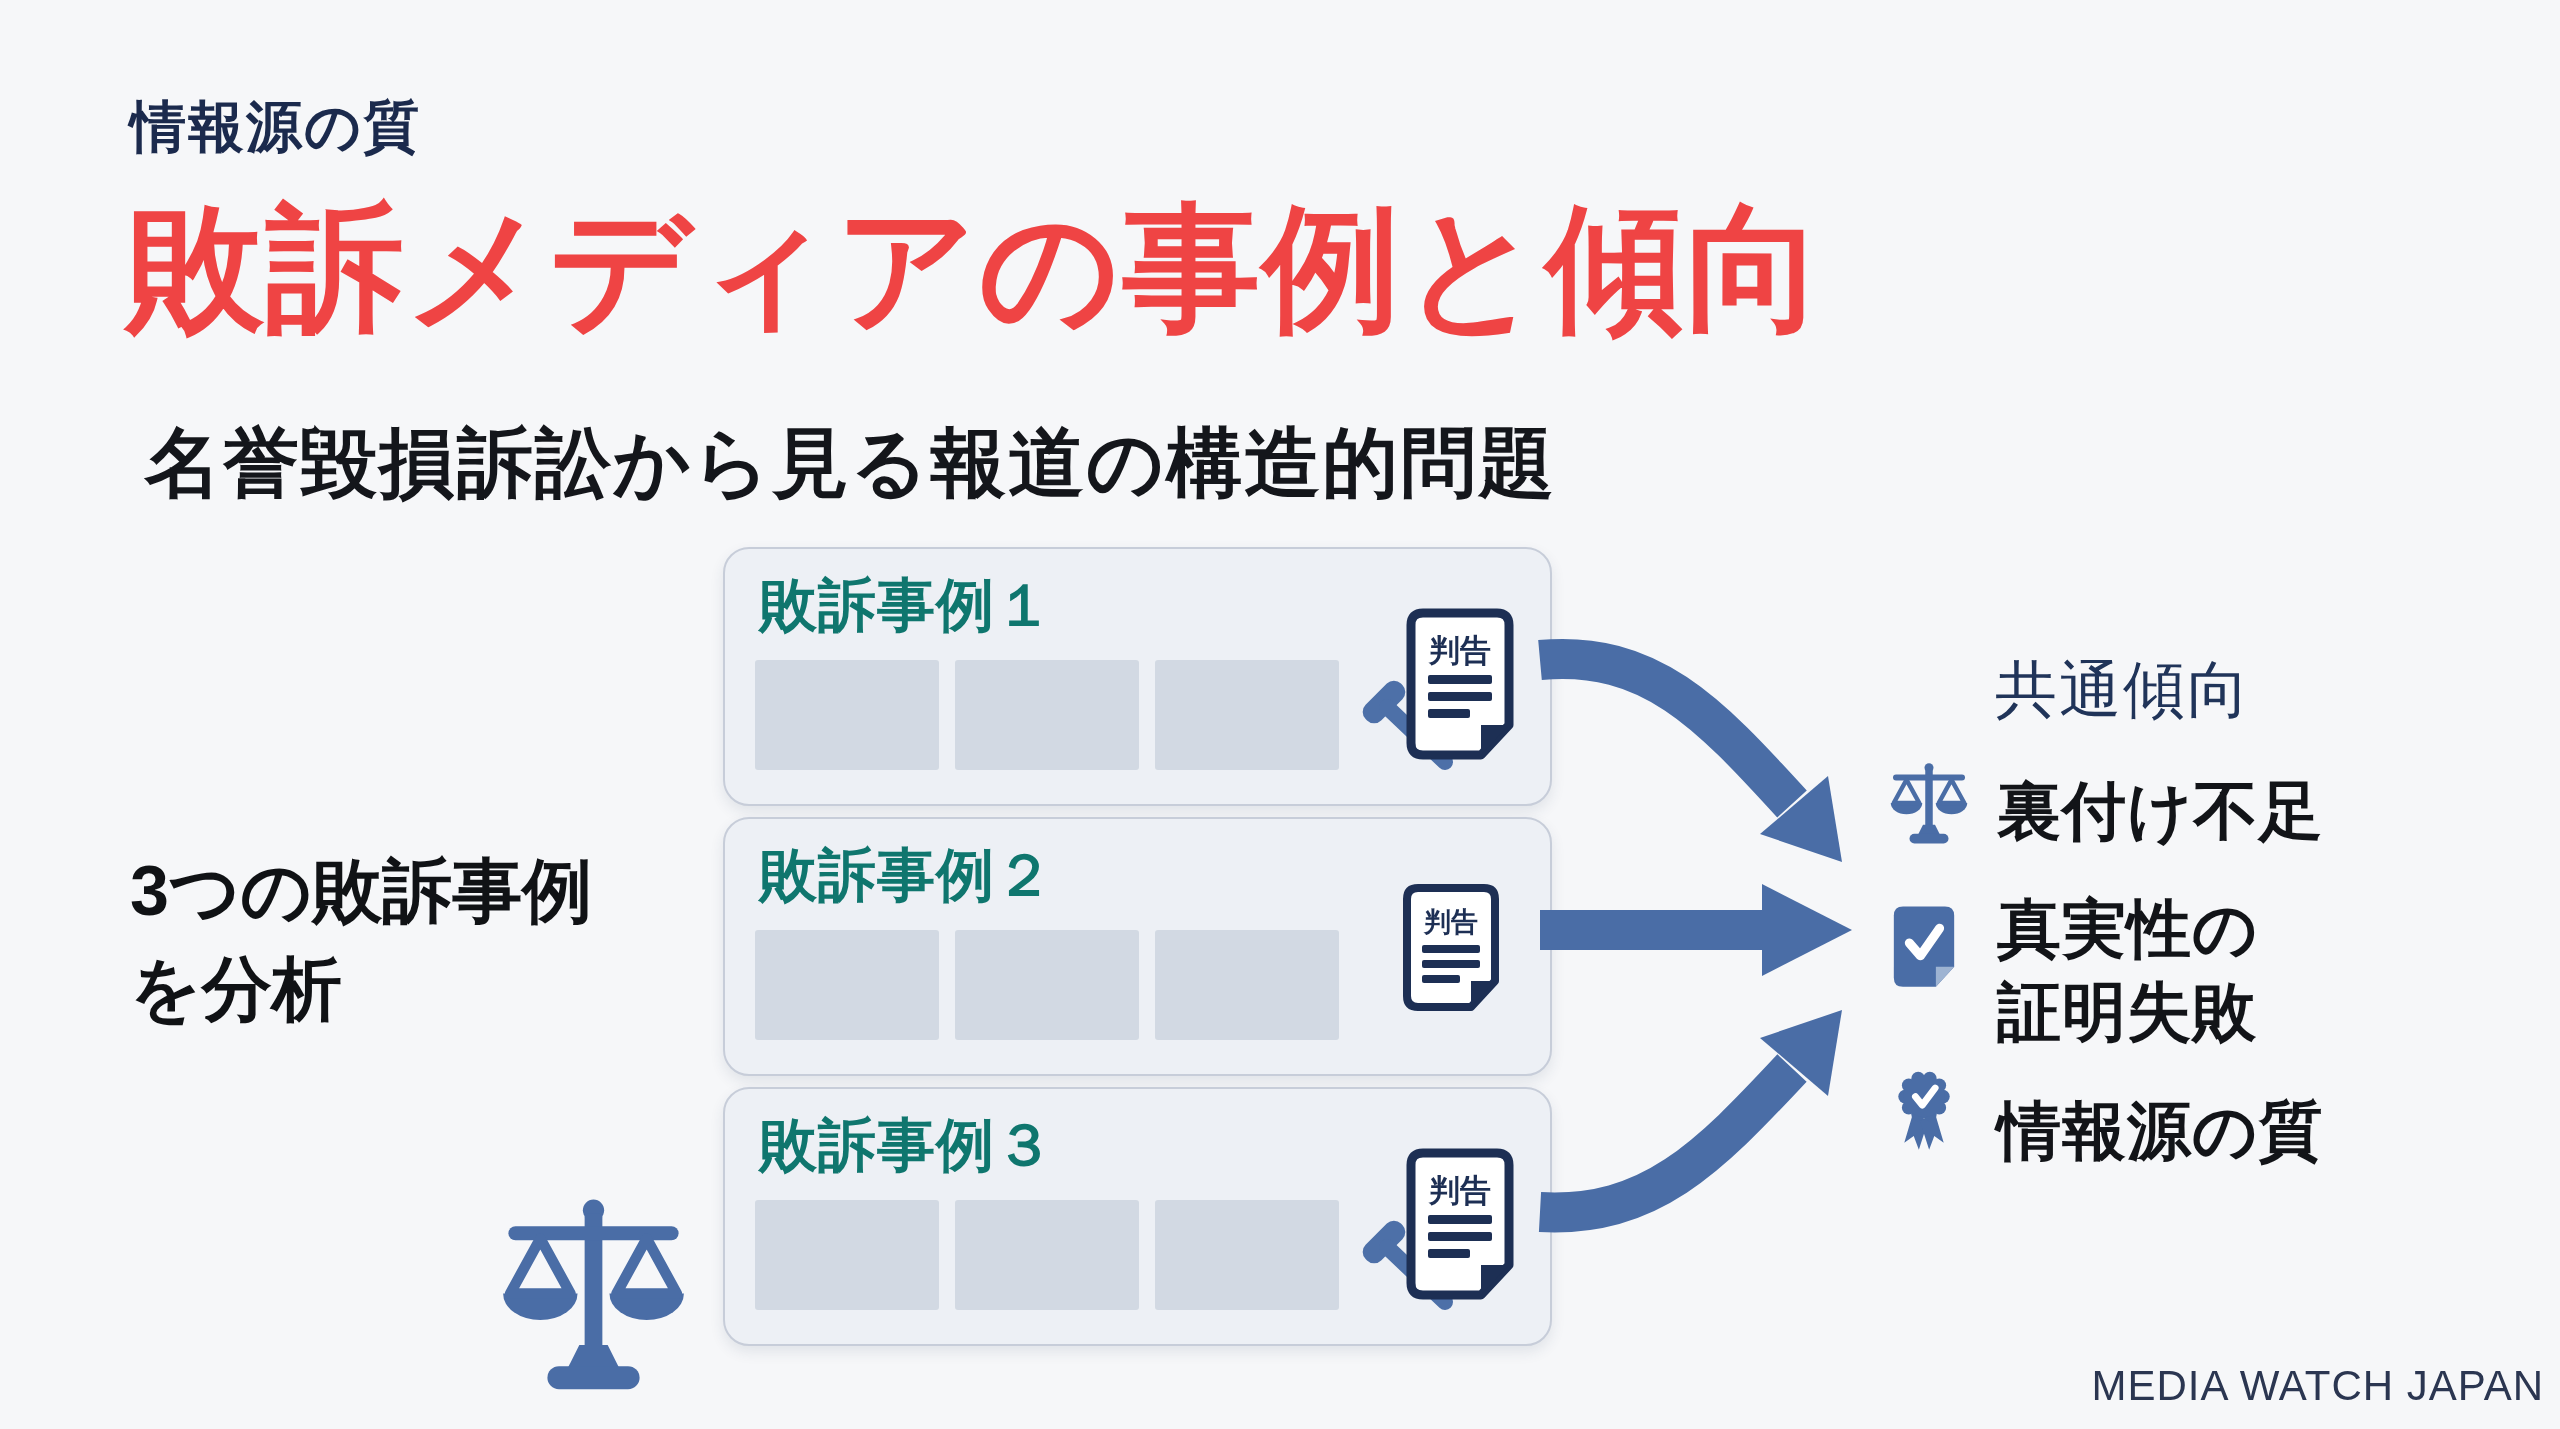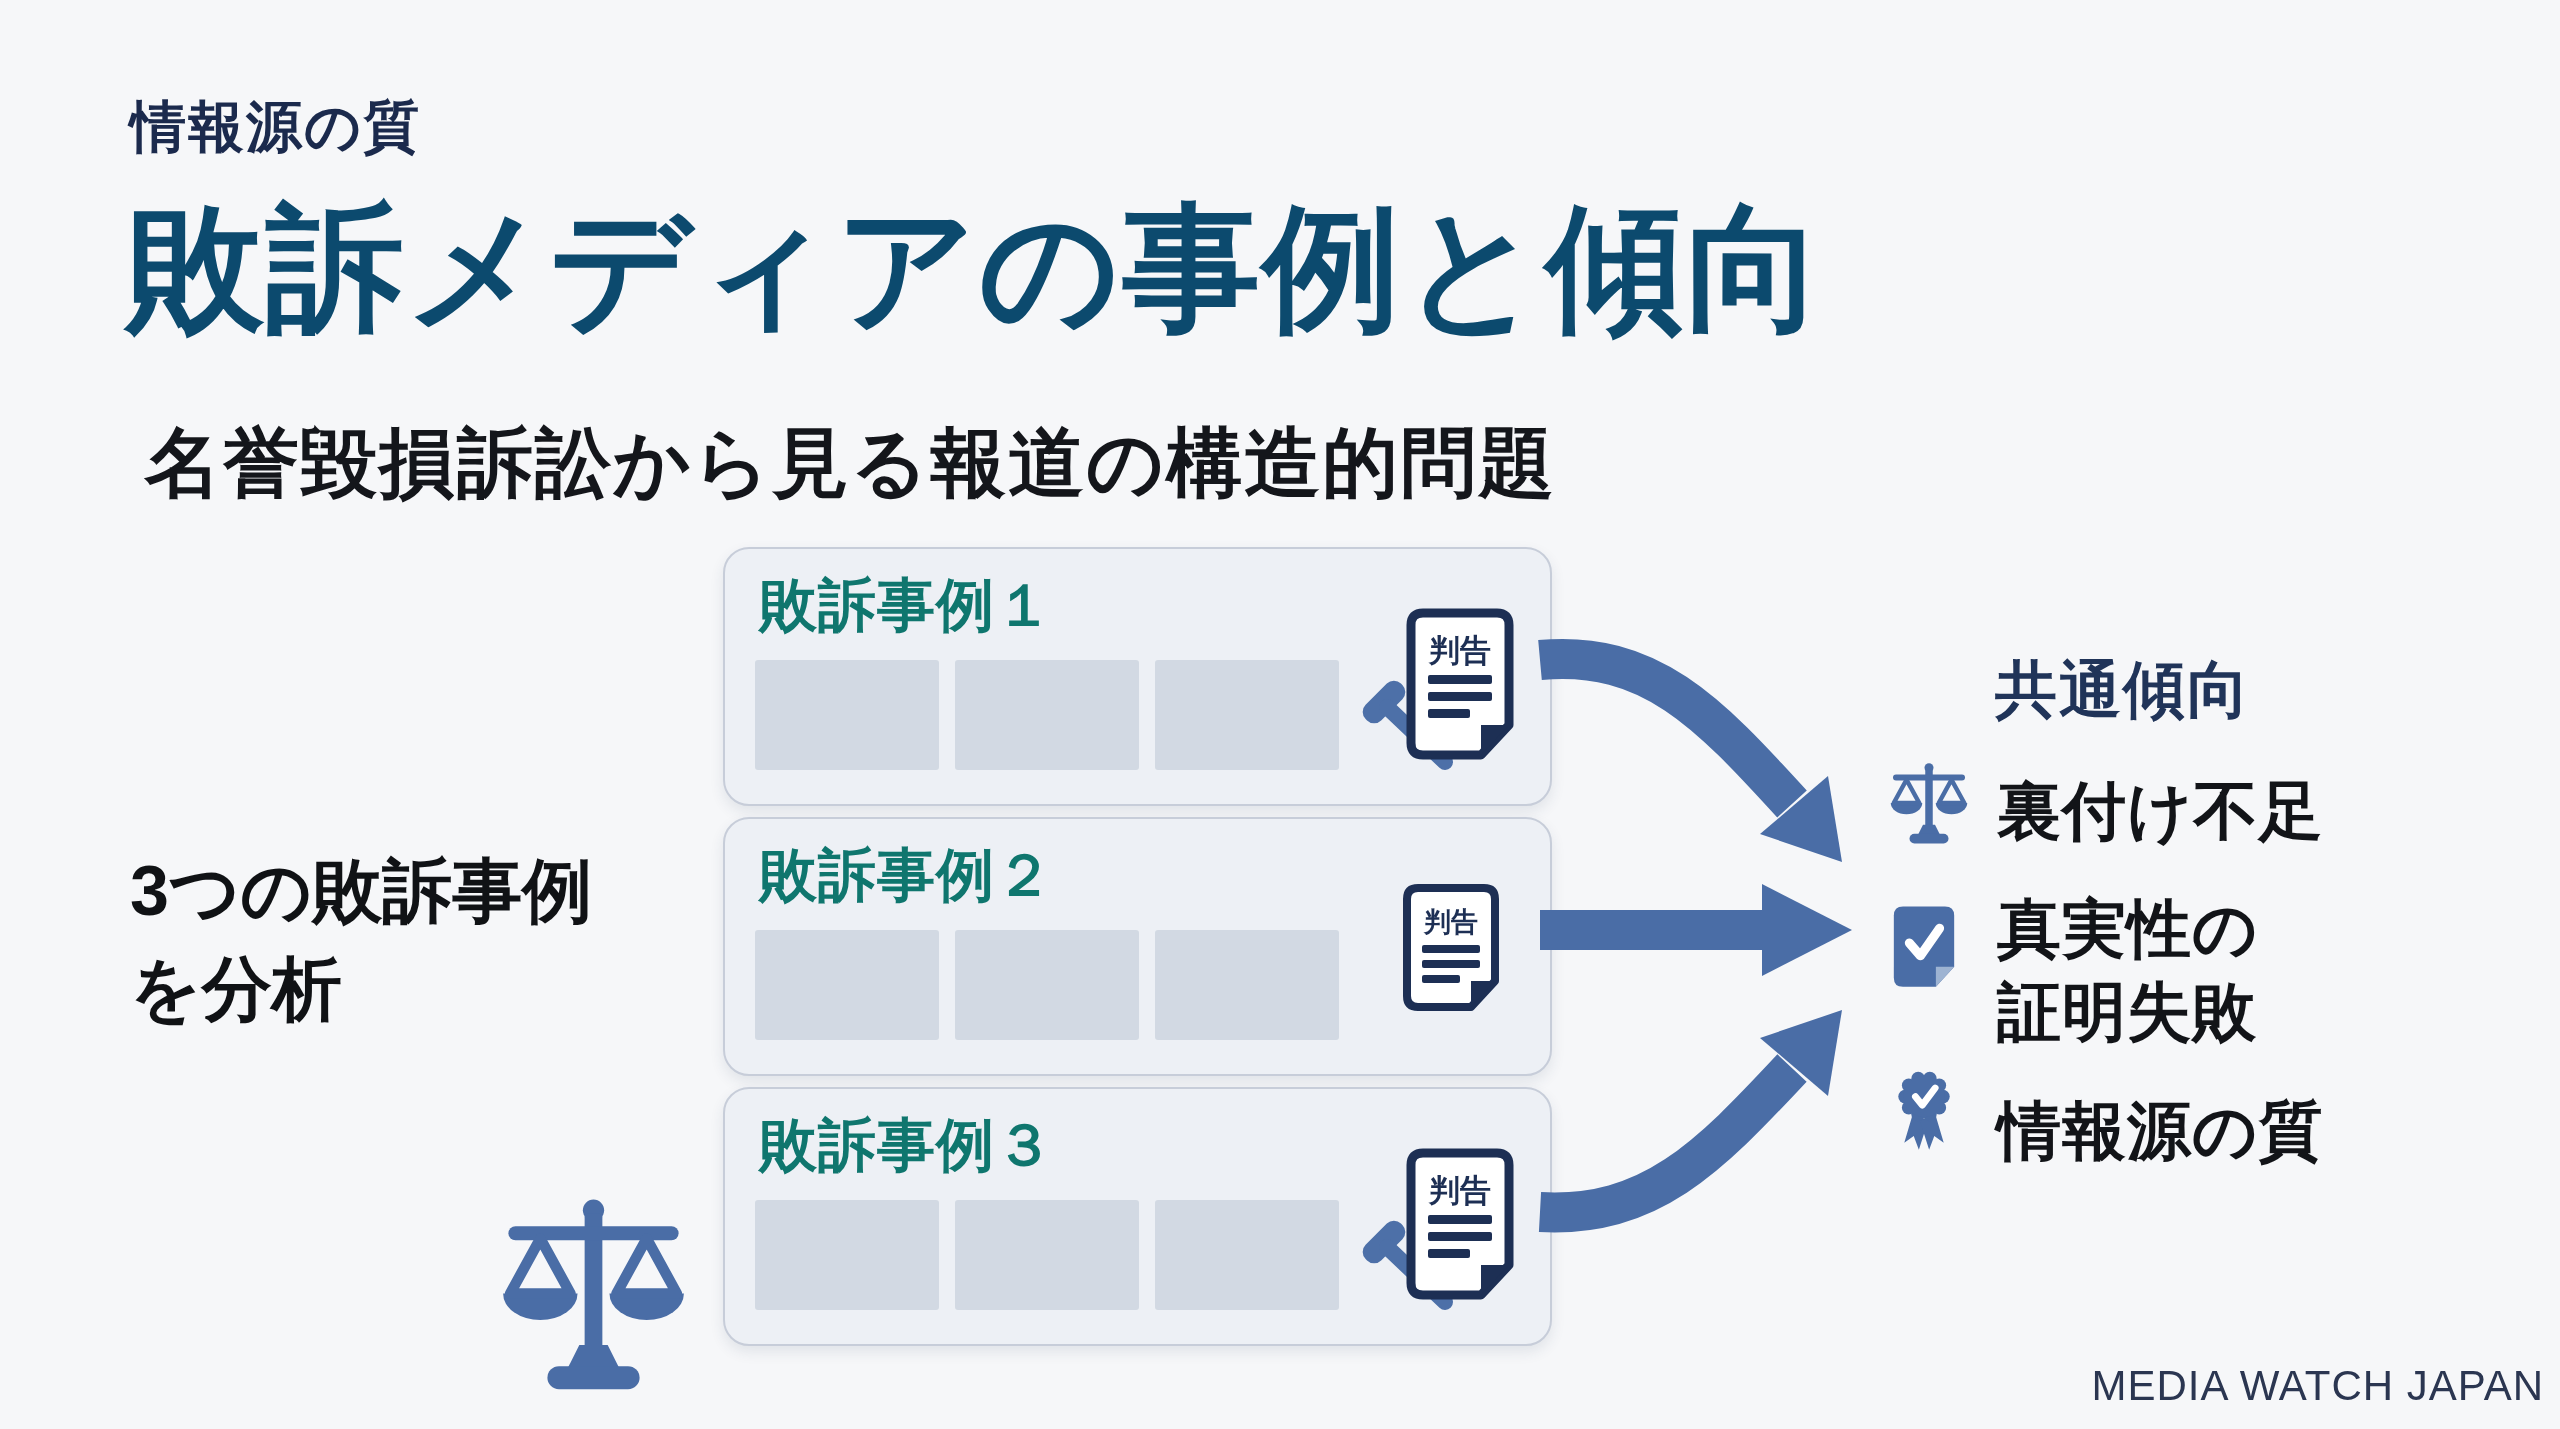--- a/index.html
+++ b/index.html
@@ -16,21 +16,21 @@
 
   
   .eyebrow {
     left: 130px; top: 90px;
     font-size: 56px; font-weight: 800;
     color: #1b2a4d; letter-spacing: 2px;
   }
   .main-title {
     left: 126px; top: 193px;
     font-size: 138px; font-weight: 900;
-    color: #0c4a6e; letter-spacing: 2px;
+    color: #ef4444; letter-spacing: 2px;
     line-height: 1.1; white-space: nowrap;
   }
   .subtitle {
     left: 130px; top: 398px;
     font-size: 76px; font-weight: 800;
     color: #14161b; letter-spacing: 2px;
     white-space: nowrap;
   }
 
   
@@ -69,21 +69,21 @@
     font-family: "Liberation Sans", sans-serif;
     font-weight: bold; fill: #1d2f54;
   }
 
   
   .arrows { left: 0; top: 0; width: 2560px; height: 1429px; pointer-events: none; }
 
   
   .trend-heading {
     left: 1995px; top: 648px;
-    font-size: 62px; font-weight: 700;
+    font-size: 62px; font-weight: 400;
     color: #203459; letter-spacing: 2px;
   }
   .trend-label {
     font-size: 64px; font-weight: 800; color: #121418;
     line-height: 1.3; white-space: pre-line; letter-spacing: 1px;
   }
   .lbl-1 { left: 1997px; top: 770px; }
   .lbl-2 { left: 1997px; top: 888px; }
   .lbl-3 { left: 1997px; top: 1090px; }
   .ico-1 { left: 1884px; top: 760px; width: 90px;  height: 86px; }

